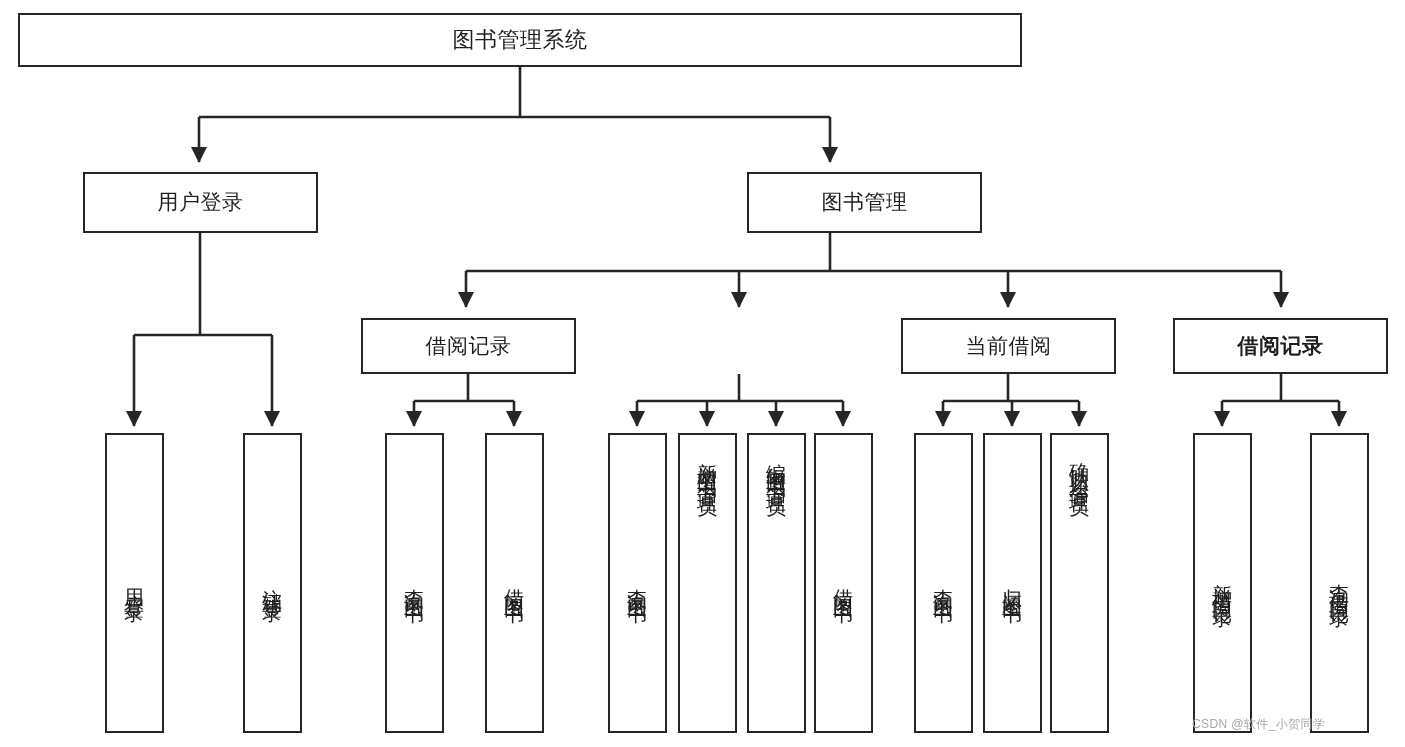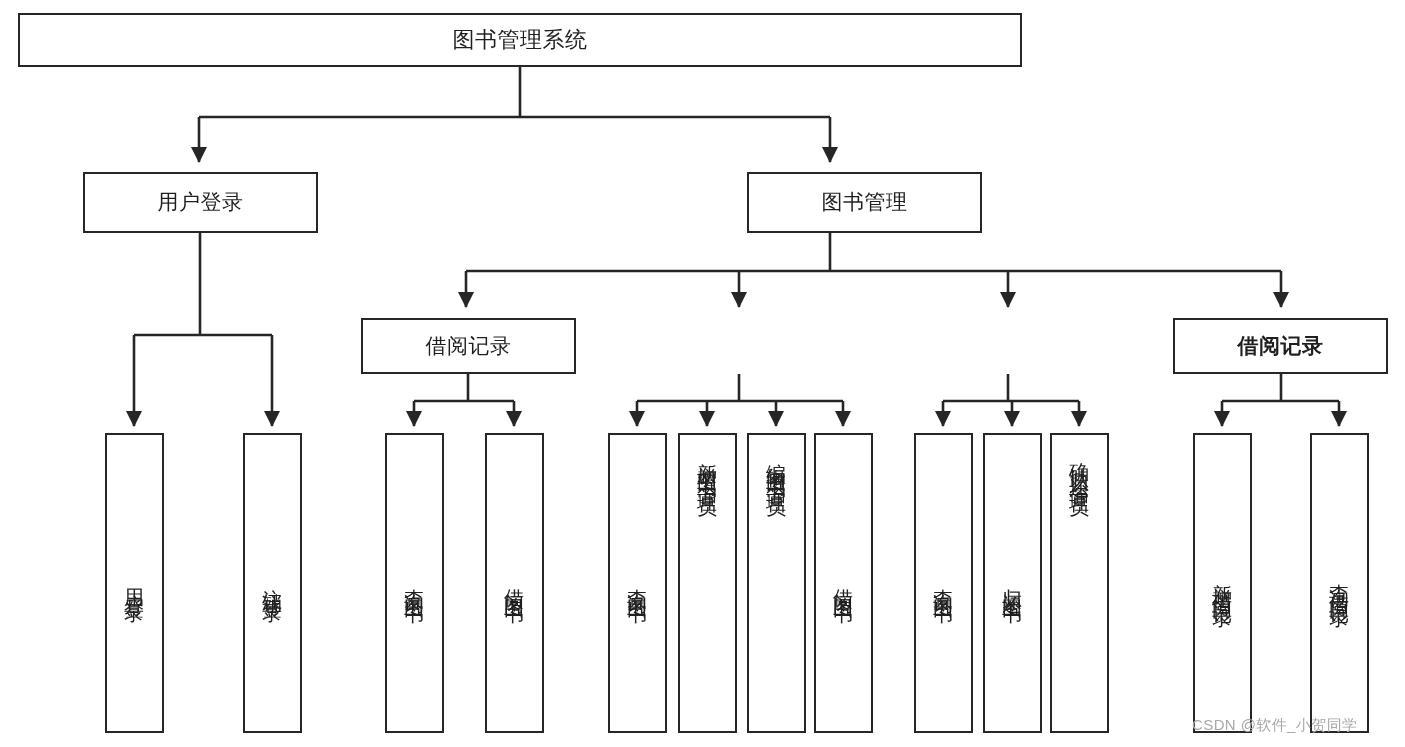--- a/index.html
+++ b/index.html
@@ -61,21 +61,21 @@
     letter-spacing: 5px;
     line-height: 1;
     white-space: nowrap;
   }
   .node.vert.mid {
     align-items: center;
     padding-top: 0;
   }
   .watermark {
     position: absolute;
-    font-size: 15px;
+    font-size: 12px;
     color: #a8a8a8;
     white-space: nowrap;
     z-index: 5;
     letter-spacing: 0.4px;
   }
 </style>
 </head>
 <body>
 
 <div id="canvas">
@@ -140,20 +140,23 @@
 
   <div class="node horiz" style="left:712px; top:172px; width:235px; height:61px;margin-left:35px;">
     <span class="lbl">图书管理</span>
   </div>
 
   <div class="node horiz" style="left:361px; top:318px; width:215px; height:56px;">
     <span class="lbl">借阅记录</span>
   </div>
 
 
+  <div class="node horiz" style="left:901px; top:318px; width:215px; height:56px;">
+    <span class="lbl">当前借阅</span>
+  </div>
 
   <div class="node horiz" style="left:1173px; top:318px; width:215px; height:56px;font-weight:bold;">
     <span class="lbl">借阅记录</span>
   </div>
 
   <div class="node vert mid" style="left:105px; top:433px; width:59px; height:300px;">
     <span class="lbl">用户登录</span>
   </div>
 
   <div class="node vert mid" style="left:243px; top:433px; width:59px; height:300px;">

